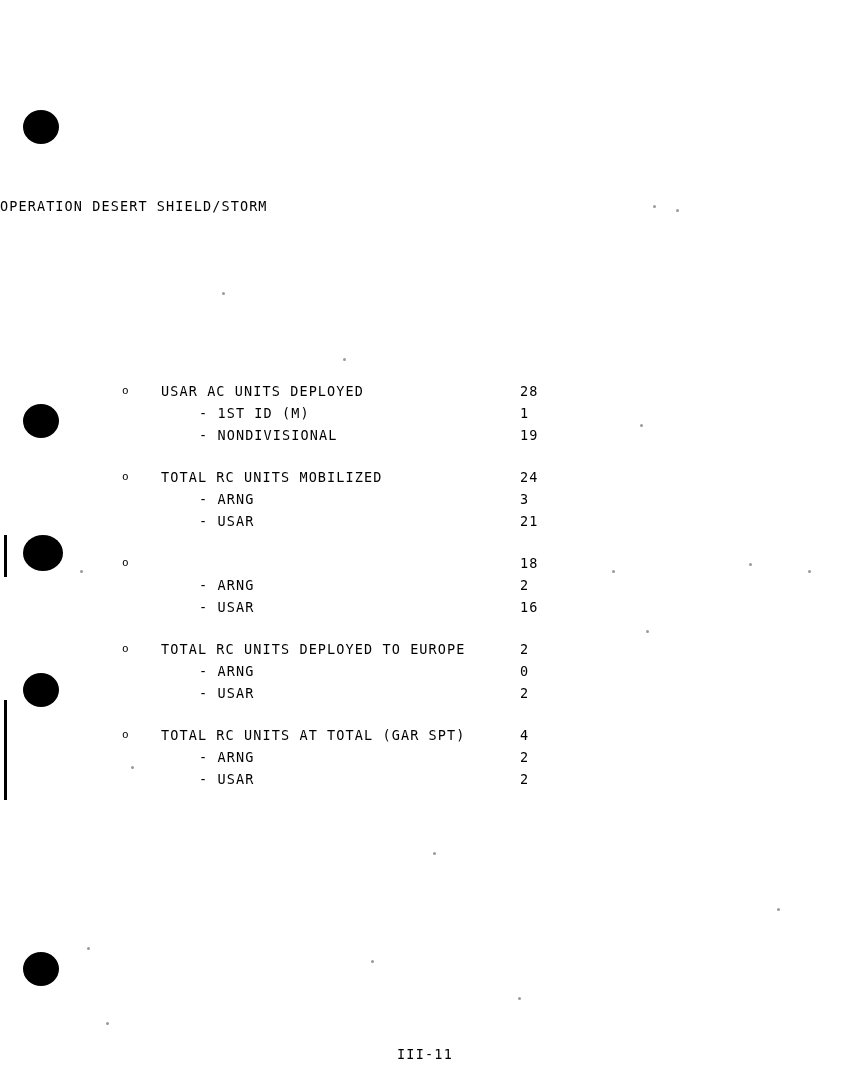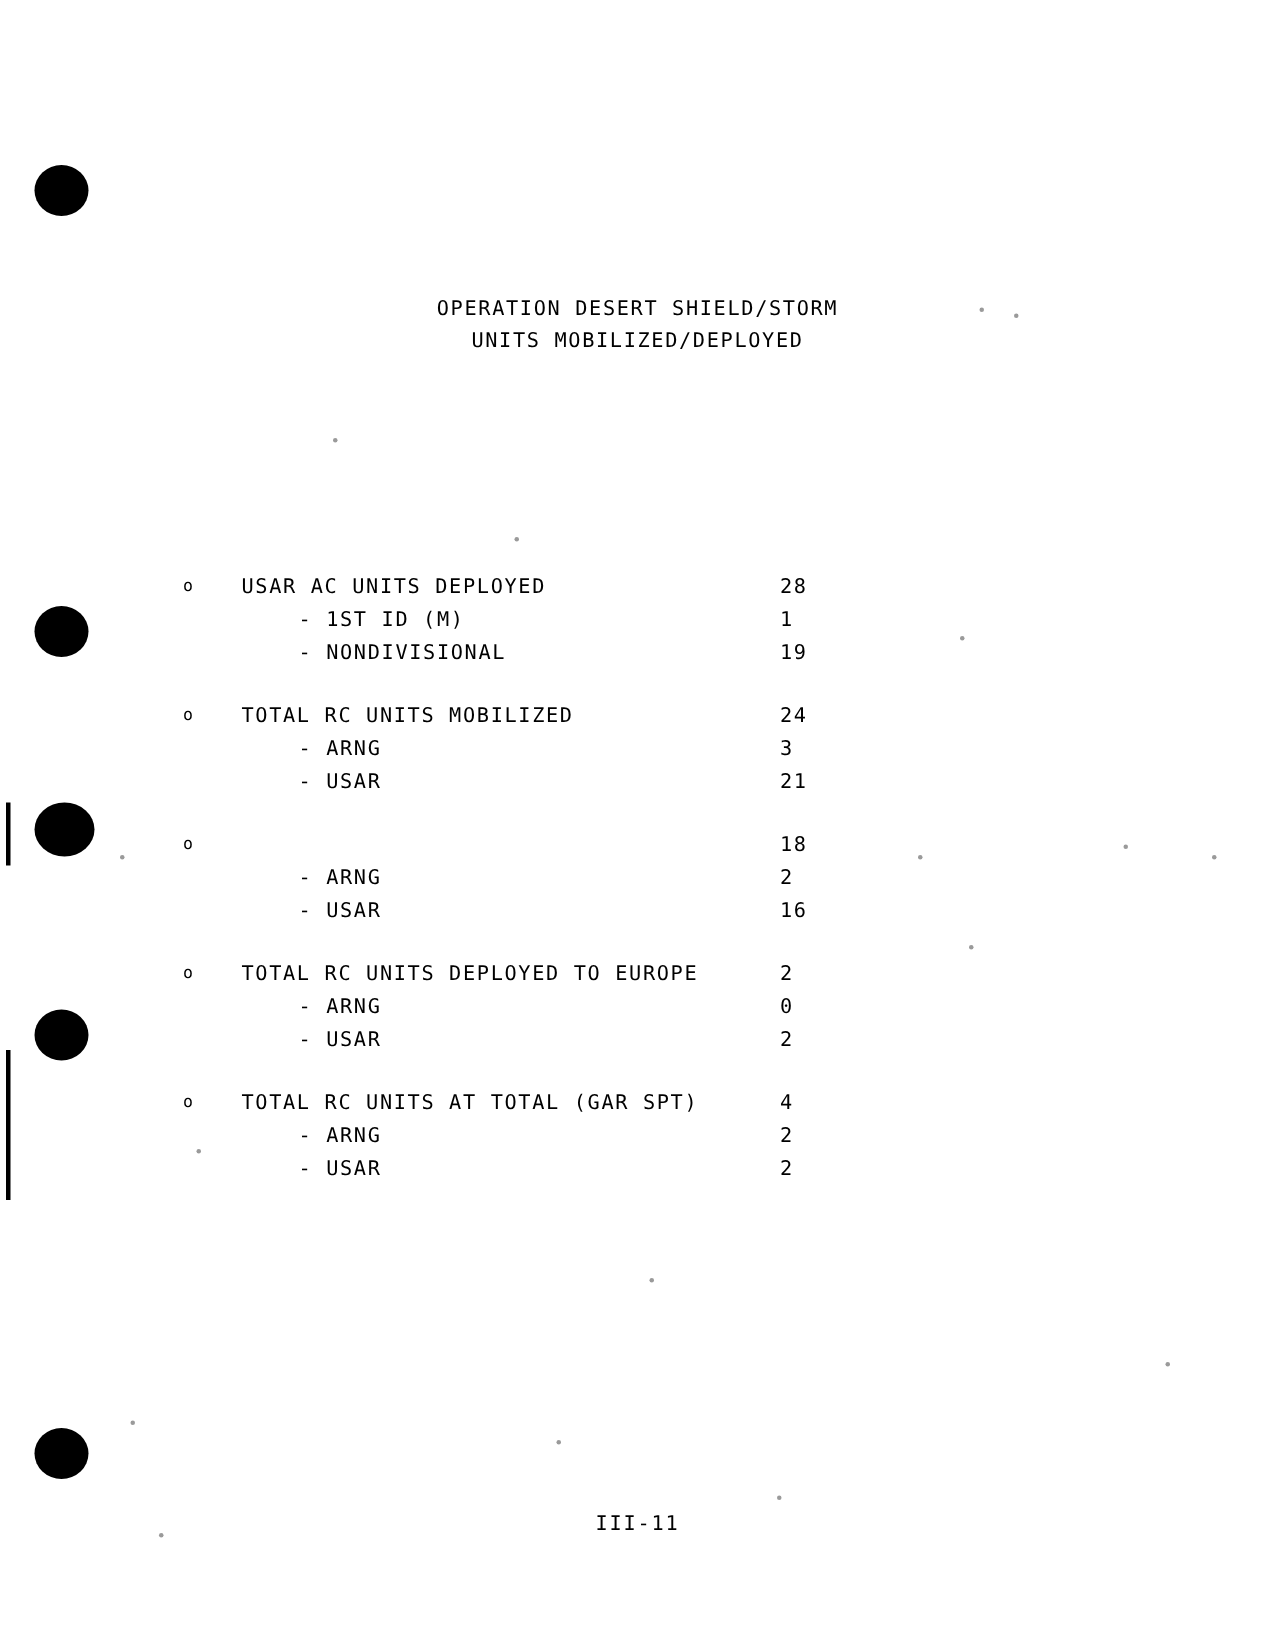--- a/index.html
+++ b/index.html
@@ -30,21 +30,20 @@
     background: #000000;
     width: 3px;
   }
 
   
   .title-block {
     position: absolute;
     left: 0;
     top: 196px;
     width: 850px;
-    text-align: center;
     font-size: 13.5px;
     letter-spacing: 1.1px;
     line-height: 21px;
   }
   .title-line {
     white-space: pre;
   }
 
   
   .content {
@@ -85,21 +84,21 @@
     left: 520px;
     width: 60px;
     text-align: left;
     top: 0;
   }
 
   
   .footer {
     position: absolute;
     left: 0;
-    top: 1008px;
+    top: 1046px;
     width: 850px;
     text-align: center;
     font-size: 13.5px;
     letter-spacing: 1.2px;
   }
 
   
   .speck {
     position: absolute;
     background: #9a9a9a;
@@ -132,21 +131,20 @@
   <div class="speck" style="left:433px; top:852px; width:3px; height:3px;"></div>
   <div class="speck" style="left:777px; top:908px; width:3px; height:3px;"></div>
   <div class="speck" style="left:87px; top:947px; width:3px; height:3px;"></div>
   <div class="speck" style="left:371px; top:960px; width:3px; height:3px;"></div>
   <div class="speck" style="left:518px; top:997px; width:3px; height:3px;"></div>
   <div class="speck" style="left:106px; top:1022px; width:3px; height:3px;"></div>
   <div class="speck" style="left:80px; top:570px; width:3px; height:3px;"></div>
 
   <div class="title-block">
     <div class="title-line">OPERATION DESERT SHIELD/STORM</div>
-    <div class="title-line">UNITS MOBILIZED/DEPLOYED</div>
   </div>
 
   <div class="content">
 
     <div class="group">
       <div class="row">
         <span class="bullet">o</span>
         <span class="label">USAR AC UNITS DEPLOYED</span>
         <span class="value">28</span>
       </div>

